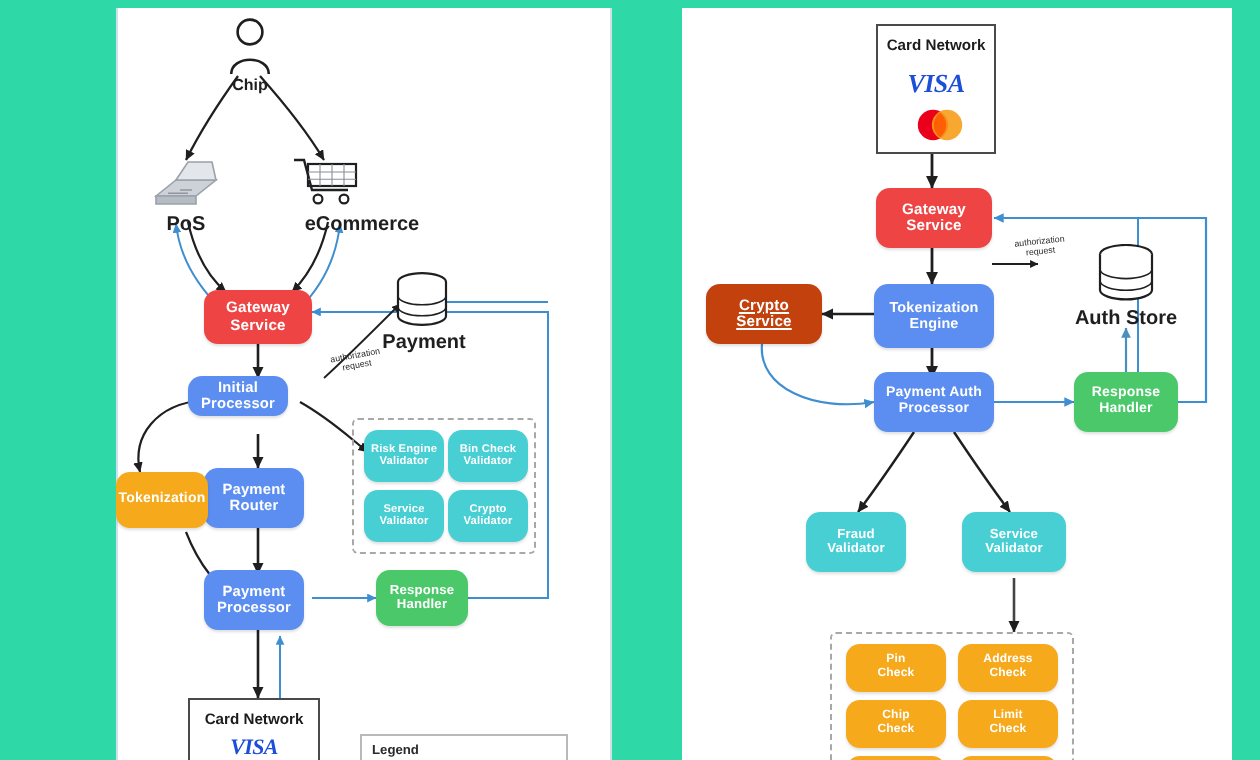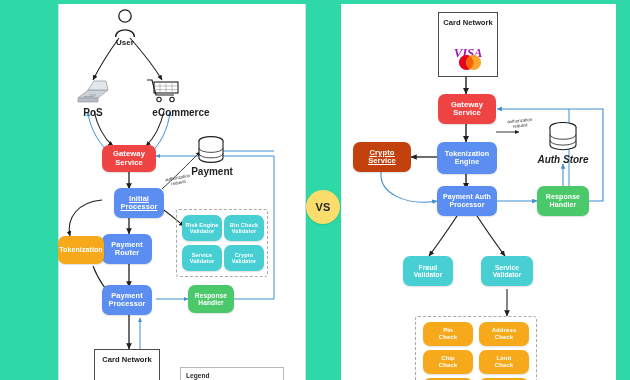--- a/index.html
+++ b/index.html
@@ -135,23 +135,22 @@
     pointer-events: none;
   }
 
   
   .visa-text {
     position: absolute;
     text-align: center;
     font-family: "Liberation Serif", serif;
     font-style: italic;
     font-weight: bold;
-    color: #a21caf;
+    color: #1d4ed8;
     letter-spacing: -.3px;
-    margin-top: 11px;
   }
   .mc {
     position: absolute;
   }
 </style>
 </head>
 <body>
 
 <div id="root">
 
@@ -205,21 +204,21 @@
 
         <path d="M71,311 L71,345" stroke="#1f1f1f" stroke-width="1.3" fill="none" marker-end="url(#ahL)"></path>
 
         <path d="M82,345 L82,314" stroke="#3f8fd0" stroke-width="1" fill="none" marker-end="url(#ahLb)"></path>
       </svg>
 
       <svg style="position:absolute;left:55px;top:4px;width:24px;height:30px;" viewBox="0 0 24 30">
         <circle cx="12" cy="8" r="6.2" fill="none" stroke="#1f1f1f" stroke-width="1.3"></circle>
         <path d="M2.6,29 C2.6,19.5 21.4,19.5 21.4,29" fill="none" stroke="#1f1f1f" stroke-width="1.3"></path>
       </svg>
-      <div class="label" style="left:40px;top:34px;width:54px;font-size:8px;">User</div>
+      <div class="label" style="left:40px;top:34px;width:54px;font-size:8px;">Chip</div>
 
       <svg style="position:absolute;left:16px;top:74px;width:38px;height:28px;" viewBox="0 0 38 28">
         <path d="M4,20 L14,12 L34,12 L24,20 z" fill="#cdd2d8" stroke="#9aa1a9" stroke-width=".8"></path>
         <path d="M4,20 L24,20 L24,24 L4,24 z" fill="#b6bcc4" stroke="#9aa1a9" stroke-width=".8"></path>
         <path d="M14,12 L20,3 L32,3 L34,12 z" fill="#e3e7eb" stroke="#9aa1a9" stroke-width=".8"></path>
         <path d="M16,17 L22,17 M10,18.6 L20,18.6" stroke="#8f969e" stroke-width=".7"></path>
       </svg>
       <div class="label" style="left:12px;top:103px;width:46px;">PoS</div>
 
       <svg style="position:absolute;left:88px;top:74px;width:36px;height:26px;" viewBox="0 0 36 26">
@@ -238,21 +237,21 @@
         <ellipse cx="15" cy="5" rx="12" ry="4.4" fill="#fff" stroke="#1f1f1f" stroke-width="1.1"></ellipse>
         <path d="M3,5 L3,22 A12,4.4 0 0 0 27,22 L27,5" fill="#fff" stroke="#1f1f1f" stroke-width="1.1"></path>
         <path d="M3,12 A12,4.4 0 0 0 27,12" fill="none" stroke="#1f1f1f" stroke-width=".8"></path>
         <path d="M3,17.5 A12,4.4 0 0 0 27,17.5" fill="none" stroke="#1f1f1f" stroke-width=".8"></path>
       </svg>
       <div class="label" style="left:128px;top:162px;width:52px;">Payment</div>
 
       <div class="annot" style="left:96px;top:171px;width:48px;">authorization
 request</div>
 
-      <div class="node n-blue" style="left:56px;top:184px;width:50px;height:30px;font-size:7.4px;text-decoration:underline;">Initial
+      <div class="node n-blue" style="left:36px;top:184px;width:50px;height:20px;font-size:7.4px;">Initial
 Processor</div>
 
       <div class="node n-blue" style="left:44px;top:230px;width:50px;height:30px;font-size:7.4px;">Payment
 Router</div>
 
       <div class="node n-blue" style="left:44px;top:281px;width:50px;height:30px;font-size:7.4px;">Payment
 Processor</div>
 
       <div class="node n-orange" style="left:0px;top:232px;width:46px;height:28px;font-size:7px;">Tokenization</div>
 
@@ -274,21 +273,20 @@
         <div class="visa-text" style="left:0;right:0;top:18px;font-size:11px;">VISA</div>
       </div>
 
       <div class="legend-box" style="left:122px;top:363px;width:104px;height:30px;">
         <div class="legend-title">Legend</div>
       </div>
 
     </div>
   </div>
 
-  <div id="vs-badge">VS</div>
 
   <div class="panel" id="panel-right">
     <div class="panel-inner">
 
       <svg class="edges" viewBox="0 0 275 376">
         <defs>
           <marker id="ahR" markerWidth="6" markerHeight="6" refX="4.4" refY="2.2" orient="auto">
             <path d="M0,0 L4.6,2.2 L0,4.4 z" fill="#1f1f1f"></path>
           </marker>
           <marker id="ahRb" markerWidth="6" markerHeight="6" refX="4.4" refY="2.2" orient="auto">
@@ -343,21 +341,21 @@
 
       <div class="node n-pink" style="left:12px;top:138px;width:58px;height:30px;font-size:7.6px;">Crypto
 Service</div>
 
       <svg style="position:absolute;left:206px;top:118px;width:32px;height:30px;" viewBox="0 0 32 30">
         <ellipse cx="16" cy="5.2" rx="13" ry="4.7" fill="#fff" stroke="#1f1f1f" stroke-width="1.1"></ellipse>
         <path d="M3,5.2 L3,23 A13,4.7 0 0 0 29,23 L29,5.2" fill="#fff" stroke="#1f1f1f" stroke-width="1.1"></path>
         <path d="M3,12.6 A13,4.7 0 0 0 29,12.6" fill="none" stroke="#1f1f1f" stroke-width=".8"></path>
         <path d="M3,18.4 A13,4.7 0 0 0 29,18.4" fill="none" stroke="#1f1f1f" stroke-width=".8"></path>
       </svg>
-      <div class="label" style="left:192px;top:150px;width:60px;font-style:italic;">Auth Store</div>
+      <div class="label" style="left:192px;top:150px;width:60px;">Auth Store</div>
 
       <div class="annot" style="left:156px;top:114px;width:46px;transform:rotate(-6deg);">authorization
 request</div>
 
       <div class="node n-blue" style="left:96px;top:182px;width:60px;height:30px;font-size:7px;">Payment Auth
 Processor</div>
 
       <div class="node n-green" style="left:196px;top:182px;width:52px;height:30px;font-size:7px;">Response
 Handler</div>
 

